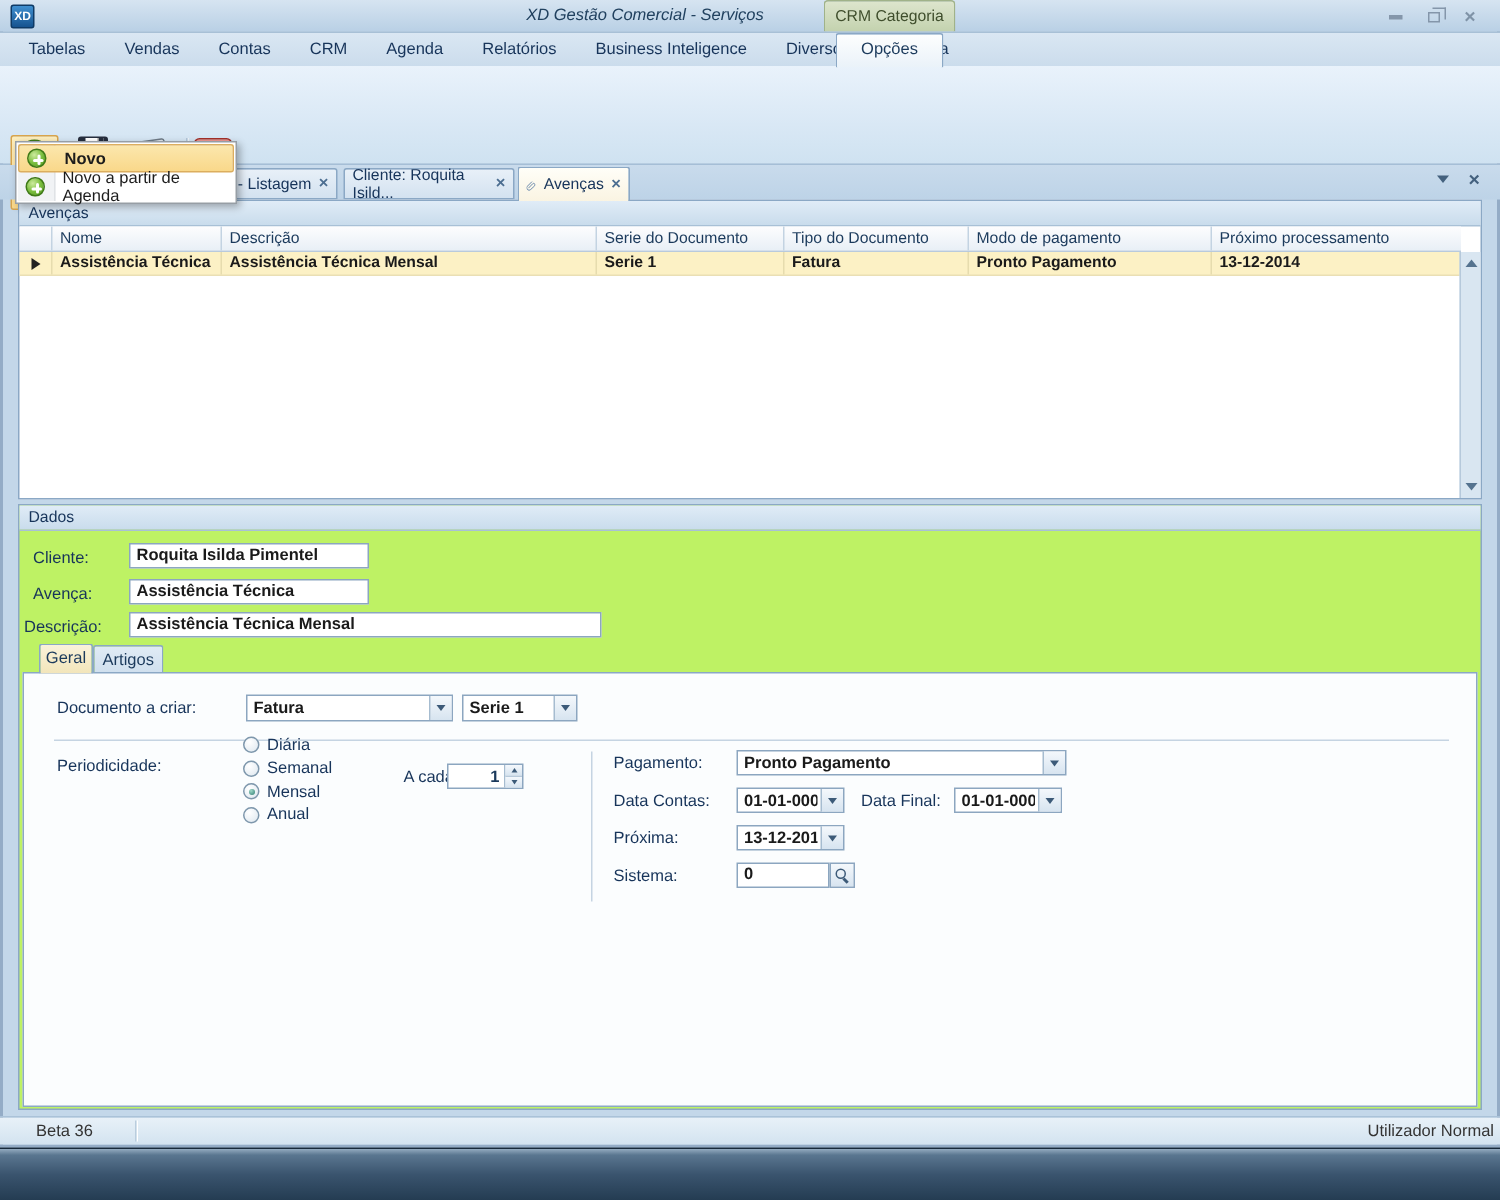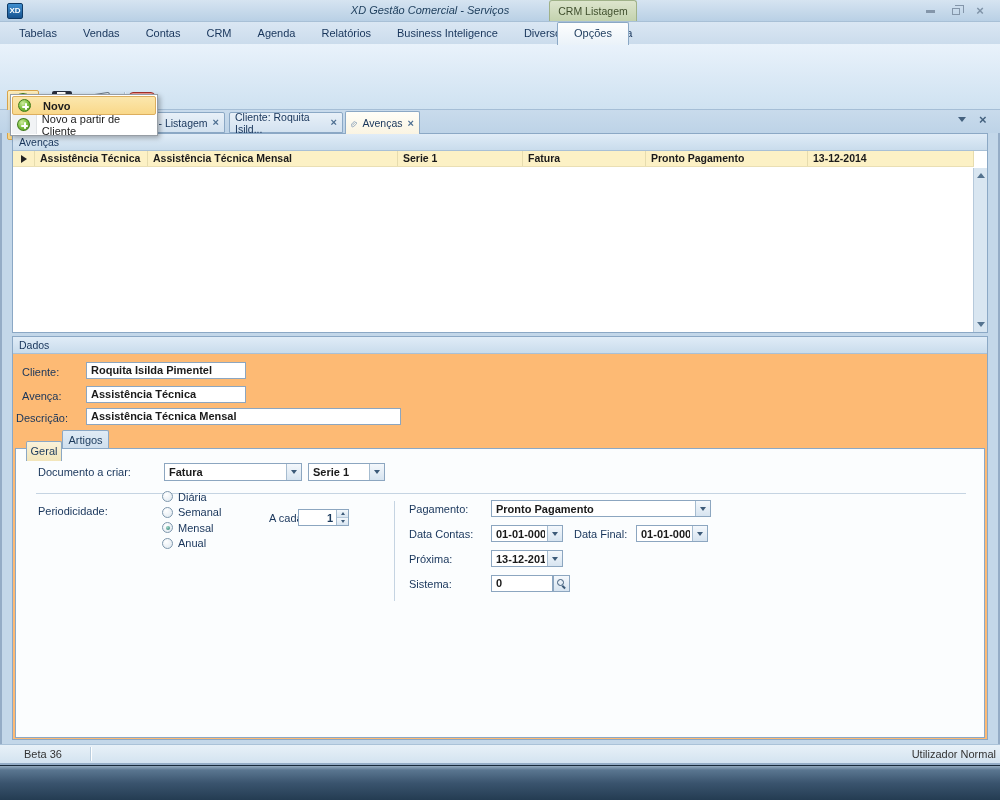--- a/index.html
+++ b/index.html
@@ -92,27 +92,27 @@
   #grid-row { height:16px; background:#fcf1c5; border-bottom:1px solid #eadfb4; }
   #grid-row .cells > div { color:#1a1a1a; font-weight:bold; border-right:1px solid #e6dcae; line-height:15px; }
   #grid-row .ind-cell { border-right:1px solid #e6dcae; }
   .row-marker { width:0; height:0; border-left:6px solid #222; border-top:4px solid transparent; border-bottom:4px solid transparent; }
   #grid-scroll { position:absolute; right:0; top:34px; bottom:0; width:14px; background:#d9e6f1; border-left:1px solid #b6c9db; }
   .scroll-arrow { position:absolute; left:0; width:13px; height:13px; display:flex; align-items:center; justify-content:center; }
   .tri-up { width:0; height:0; border-left:4px solid transparent; border-right:4px solid transparent; border-bottom:5px solid #55738f; }
   .tri-down { width:0; height:0; border-left:4px solid transparent; border-right:4px solid transparent; border-top:5px solid #55738f; }
 
   
-  #dados-panel { position:absolute; left:12px; top:336px; width:976px; height:404px; border:1px solid #8ba8c5; background:#fdba74; }
+  #dados-panel { position:absolute; left:12px; top:336px; width:976px; height:404px; border:1px solid #8ba8c5; background:#bef264; }
   .flabel { position:absolute; font-weight:normal; color:#17345a; }
   .finput { position:absolute; background:#fff; border:1px solid #8ca6c0; font-weight:bold; color:#1a1a1a; font-size:11px; padding:1px 4px; line-height:13px; white-space:nowrap; overflow:hidden; }
   #lbl-cliente { left:9px; top:29px; } #inp-cliente { left:73px; top:25px; width:160px; height:17px; }
   #lbl-avenca { left:9px; top:53px; } #inp-avenca { left:73px; top:49px; width:160px; height:17px; }
   #lbl-descricao { left:3px; top:75px; } #inp-descricao { left:73px; top:71px; width:315px; height:17px; }
-  #tab-geral { position:absolute; left:13px; top:92px; width:36px; height:20px; background:linear-gradient(#faf2da,#f2e5ba); border:1px solid #8ba8c5; border-bottom:none; border-radius:2px 2px 0 0; text-align:center; line-height:19px; z-index:3;margin-top:12px; }
+  #tab-geral { position:absolute; left:13px; top:92px; width:36px; height:20px; background:linear-gradient(#faf2da,#f2e5ba); border:1px solid #8ba8c5; border-bottom:none; border-radius:2px 2px 0 0; text-align:center; line-height:19px; z-index:3; }
   #tab-artigos { position:absolute; left:49px; top:93px; width:47px; height:19px; background:linear-gradient(#e0ebf5,#cfdfee); border:1px solid #8ba8c5; border-bottom:none; border-radius:2px 2px 0 0; text-align:center; line-height:18px; }
   #geral-box { position:absolute; left:2px; top:111px; width:970px; height:290px; background:#fbfdfe; border:1px solid #8ba8c5; }
 
   
   .combo { position:absolute; background:#fff; border:1px solid #8ca6c0; height:18px; }
   .combo .val { position:absolute; left:4px; top:2px; right:17px; font-weight:bold; color:#1a1a1a; white-space:nowrap; overflow:hidden; }
   .combo .cbtn { position:absolute; right:0; top:0; bottom:0; width:15px; background:linear-gradient(#f4f8fc,#d7e4f0); border-left:1px solid #a6bcd0; display:flex; align-items:center; justify-content:center; }
   .cbtn i { width:0; height:0; border-left:3.5px solid transparent; border-right:3.5px solid transparent; border-top:4px solid #3c5a78; }
   #lbl-doc { left:22px; top:17px; }
   #combo-fatura { left:148px; top:14px; width:138px; }
@@ -159,21 +159,21 @@
   #taskbar { position:absolute; left:0; top:765px; width:1000px; height:35px; background:linear-gradient(#93aabf,#5a7690 12%,#3a546e 50%,#243c52); border-top:1px solid #17293a; }
 </style>
 </head>
 <body>
 
 <div id="window">
 
   <div id="titlebar">
     <div id="app-icon">XD</div>
     <div id="title">XD Gestão Comercial - Serviços</div>
-    <div id="ctx-group">CRM Listagem</div>
+    <div id="ctx-group">CRM Categoria</div>
     <div id="wc-min" class="wc">
         <i></i>
       </div>
     <div id="wc-res" class="wc">
         <i></i>
       </div>
     <div id="wc-close" class="wc">×</div>
   </div>
 
   <div id="menurow">
@@ -217,21 +217,21 @@
   </div>
 
   <div id="ctx-menu">
     <div class="gutter"></div>
     <div class="ctx-item hl">
       <span class="plus-icon small"></span>
       <span class="ctx-label">Novo</span>
     </div>
     <div class="ctx-item">
       <span class="plus-icon small"></span>
-      <span class="ctx-label">Novo a partir de Cliente</span>
+      <span class="ctx-label">Novo a partir de Agenda</span>
     </div>
   </div>
 
   <div id="tabbar"></div>
   <div id="doctab-1" class="doctab">
     <span>tes - Listagem</span>
     <span class="tab-close">×</span>
   </div>
   <div id="doctab-2" class="doctab">
     <span>Cliente: Roquita Isild...</span>
@@ -242,20 +242,32 @@
         <path d="M3 10 L8.2 4.6 a1.9 1.9 0 0 1 2.7 2.7 L5.6 12.2 a3.1 3.1 0 0 1 -4.4-4.4 L7 2" fill="none" stroke="#5b7da6" stroke-width="1.2" stroke-linecap="round"></path>
       </svg>
     <span>Avenças</span>
     <span class="tab-close">×</span>
   </div>
   <div id="tab-list-btn"></div>
   <div id="tabbar-close">×</div>
 
   <div id="grid-panel">
     <div class="panel-header">Avenças</div>
+    <div id="grid-cols-row" class="grow">
+      <div class="ind-cell"></div>
+      <div class="cells">
+
+      <div class="gcol">Nome</div>
+          <div class="gcol">Descrição</div>
+          <div class="gcol">Serie do Documento</div>
+          <div class="gcol">Tipo do Documento</div>
+          <div class="gcol">Modo de pagamento</div>
+          <div class="gcol">Próximo processamento</div>
+        </div>
+    </div>
     <div id="grid-row" class="grow">
       <div class="ind-cell">
           <span class="row-marker"></span>
         </div>
       <div class="cells">
 
       <div class="gcell">Assistência Técnica</div>
           <div class="gcell">Assistência Técnica Mensal</div>
           <div class="gcell">Serie 1</div>
           <div class="gcell">Fatura</div>

